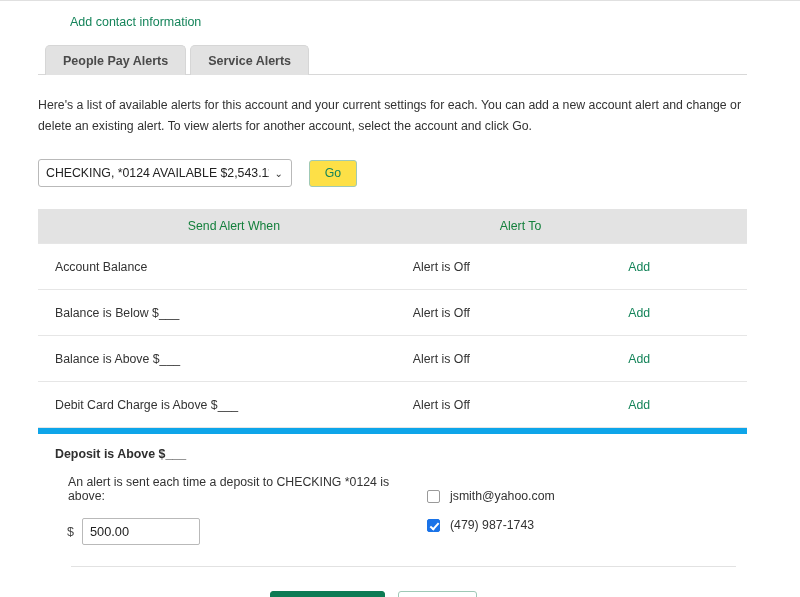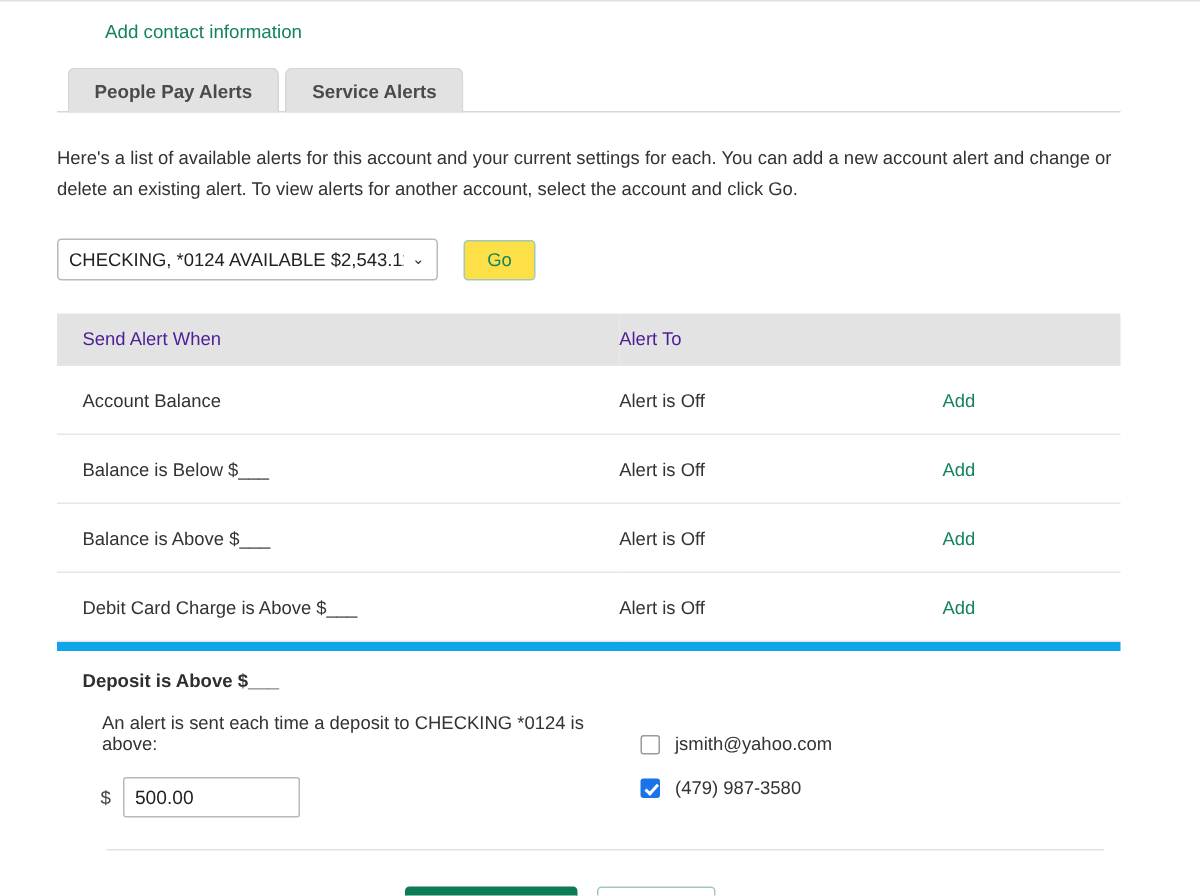--- a/index.html
+++ b/index.html
@@ -140,23 +140,24 @@
 
   
   .tbl {
     width: 100%;
     margin-top: 22px;
     border-collapse: collapse;
   }
   .tbl .hdr td {
     background: #e3e3e3;
     font-size: 12.3px;
-    color: #4c1d95;
+    color: #15803d;
     padding: 10px 0 10px 0;
     border: none;
+    text-align: center;
   }
   .tbl td {
     font-size: 12.3px;
     color: #333333;
     padding: 16px 0 15px 0;
     border-bottom: 1px solid #e6e6e6;
     vertical-align: middle;
   }
   .tbl tr:first-child td { border-bottom: 1px solid #e6e6e6; }
   .c-when { width: 362px; padding-left: 17px !important; }
@@ -369,21 +370,21 @@
           </div>
         </div>
 
         <div class="exp-right">
           <div class="chk-row">
             <span class="chk"></span>
             <span class="chk-label">jsmith@yahoo.com</span>
           </div>
           <div class="chk-row">
             <span class="chk checked"></span>
-            <span class="chk-label">(479) 987-3580</span>
+            <span class="chk-label">(479) 987-1743</span>
           </div>
         </div>
       </div>
     </div>
 
     <div class="divider"></div>
 
     <div class="btn-row">
       <button class="btn-primary">Add this alert</button>
       <button class="btn-secondary">Cancel</button>

